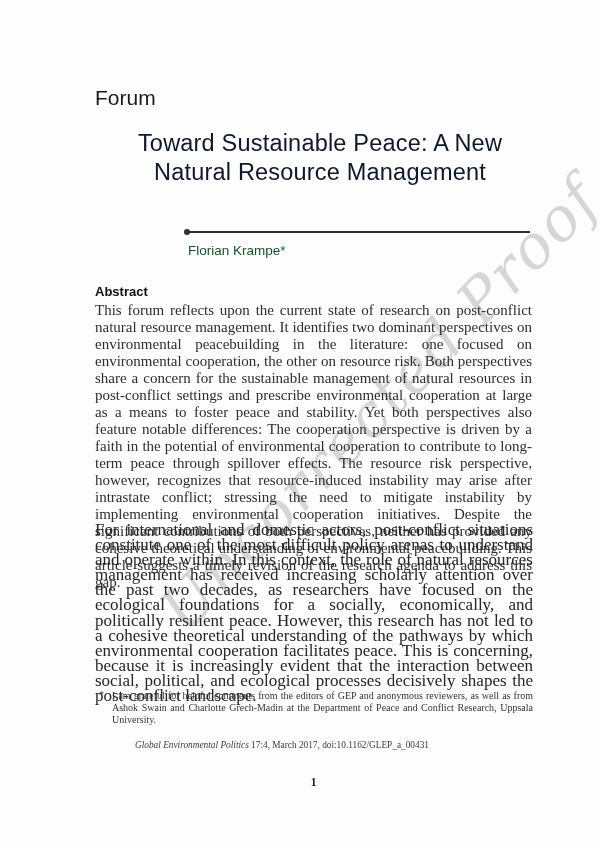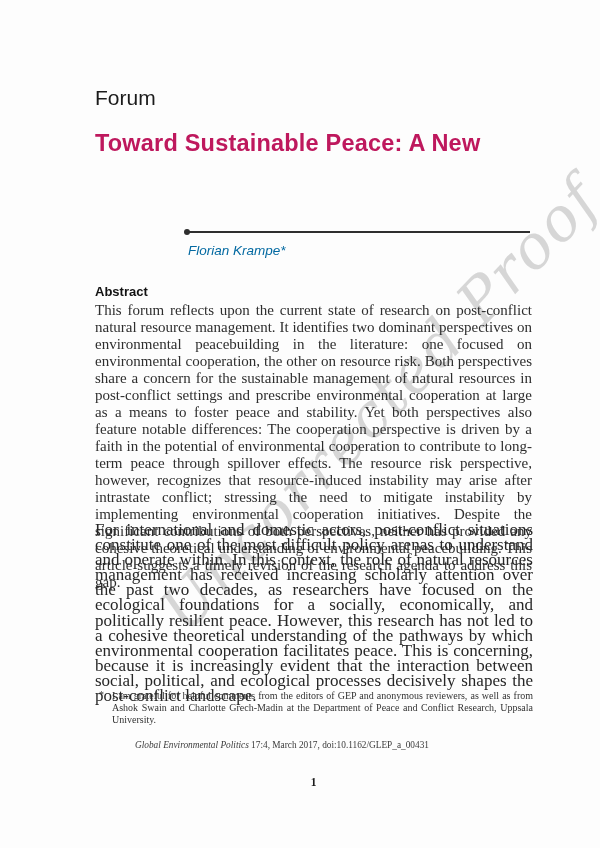--- a/index.html
+++ b/index.html
@@ -42,24 +42,25 @@
     font-size: 21px;
     color: #1b1b1b;
   }
   .title {
     position: absolute;
     left: 95px;
     top: 129px;
     width: 450px;
     font-family: "Liberation Sans", sans-serif;
     font-size: 23.5px;
-    font-weight: 700;
+    font-weight: 400;
     line-height: 28.5px;
-    color: #be185d;
+    color: #0f172a;
     letter-spacing: 0.2px;
+    text-align: center;
   }
   .rule {
     position: absolute;
     left: 187px;
     top: 231px;
     width: 343px;
     height: 2px;
     background: #2e2e2e;
   }
   .rule-dot {
@@ -69,23 +70,22 @@
     width: 6px;
     height: 6px;
     border-radius: 50%;
     background: #2e2e2e;
   }
   .author {
     position: absolute;
     left: 188px;
     top: 243px;
     font-family: "Liberation Sans", sans-serif;
-    font-style: italic;
     font-size: 13.5px;
-    color: #0369a1;
+    color: #14532d;
   }
   .abstract-heading {
     position: absolute;
     left: 95px;
     top: 284px;
     font-family: "Liberation Sans", sans-serif;
     font-size: 13px;
     font-weight: 700;
     color: #121212;
   }
@@ -153,20 +153,21 @@
 <div class="sheet">
 
   <div class="watermark">Uncorrected Proof</div>
 
   <div class="content">
 
     <div class="kicker">Forum</div>
 
     <div class="title">
       <div>Toward Sustainable Peace: A New</div>
+      <div>Natural Resource Management</div>
     </div>
 
     <div class="rule-dot"></div>
     <div class="rule"></div>
 
     <div class="author">Florian Krampe*</div>
 
     <div class="abstract-heading">Abstract</div>
 
     <div class="abstract-text">This forum reflects upon the current state of research on post-conflict natural resource management. It identifies two dominant perspectives on environmental peacebuilding in the literature: one focused on environmental cooperation, the other on resource risk. Both perspectives share a concern for the sustainable management of natural resources in post-conflict settings and prescribe environmental cooperation at large as a means to foster peace and stability. Yet both perspectives also feature notable differences: The cooperation perspective is driven by a faith in the potential of environmental cooperation to contribute to long-term peace through spillover effects. The resource risk perspective, however, recognizes that resource-induced instability may arise after intrastate conflict; stressing the need to mitigate instability by implementing environmental cooperation initiatives. Despite the significant contributions of both perspectives, neither has provided any cohesive theoretical understanding of environmental peacebuilding. This article suggests a timely revision of the research agenda to address this gap.</div>

